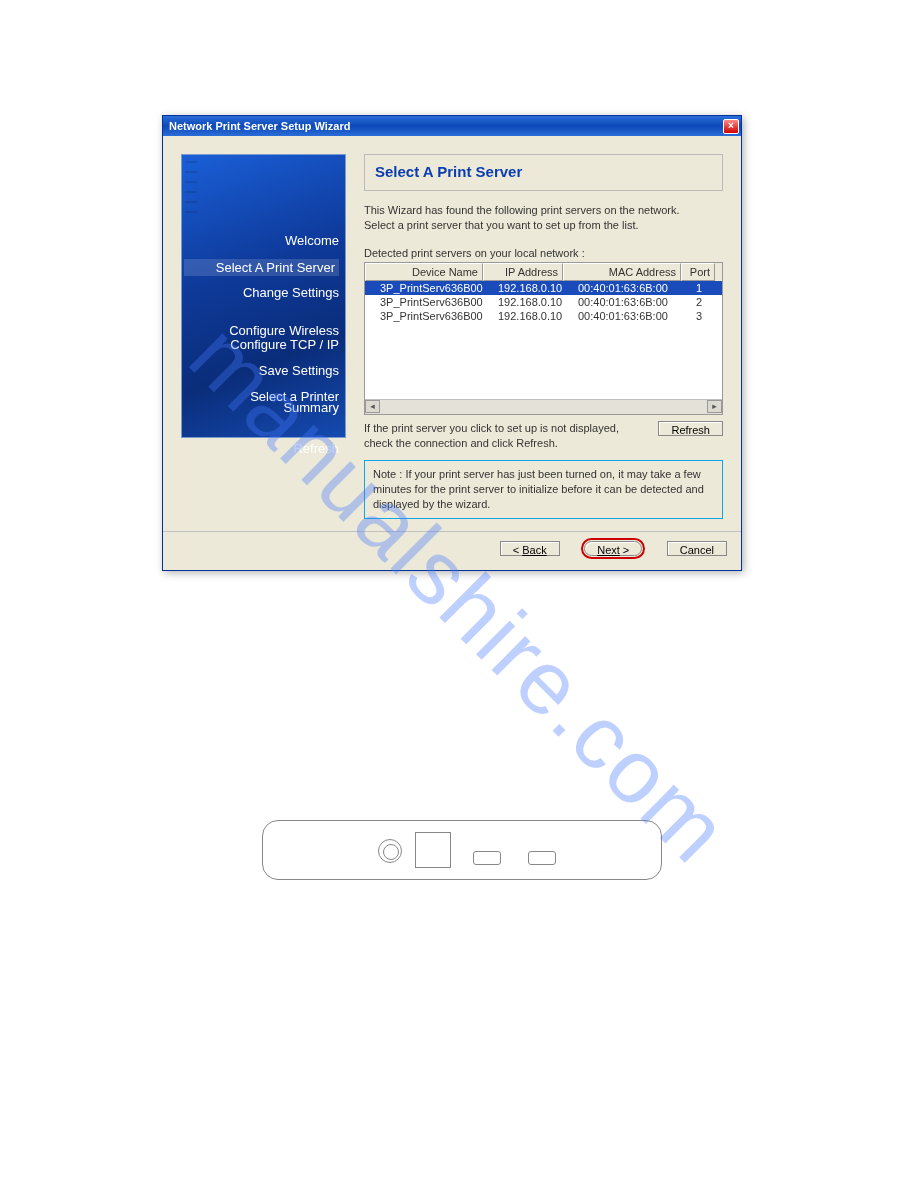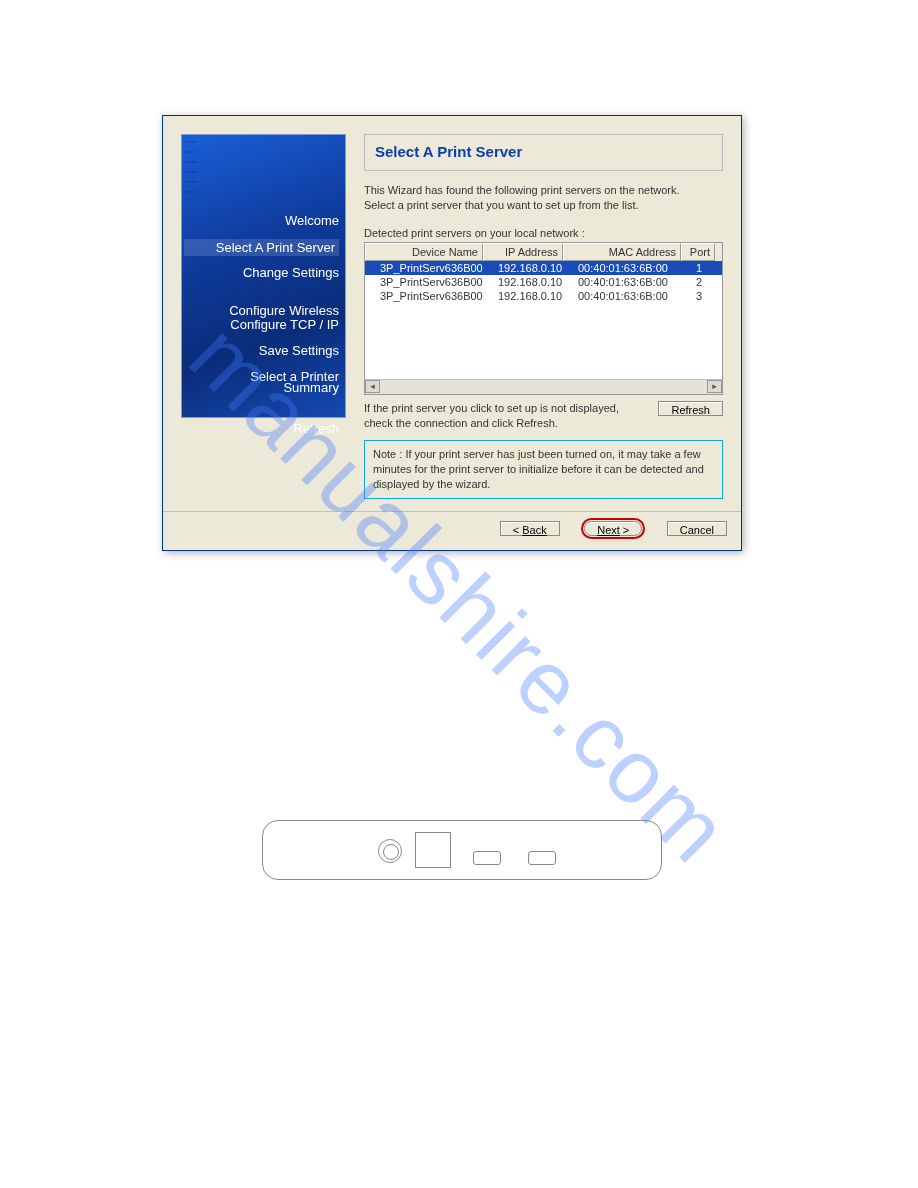--- a/index.html
+++ b/index.html
@@ -180,20 +180,24 @@
   .db2 { left: 152px; top: 11px; width: 36px; height: 36px; }
   .db3 { left: 210px; top: 30px; width: 28px; height: 14px; border-radius: 3px; }
   .db4 { left: 265px; top: 30px; width: 28px; height: 14px; border-radius: 3px; }
 </style>
 </head>
 <body>
 
 <div class="watermark">manualshire.com</div>
 
 <div class="dialog">
+  <div class="titlebar">
+    <span>Network Print Server Setup Wizard</span>
+    <span class="closebtn">×</span>
+  </div>
 
   <div class="body">
     <div class="sidebar">
       <div class="item" style="top:78px">Welcome</div>
       <div class="item active" style="top:104px">Select A Print Server</div>
       <div class="item" style="top:130px">Change Settings</div>
       <div class="item" style="top:168px">Configure Wireless</div>
       <div class="item" style="top:182px">Configure TCP / IP</div>
       <div class="item" style="top:208px">Save Settings</div>
       <div class="item" style="top:234px">Select a Printer</div>

